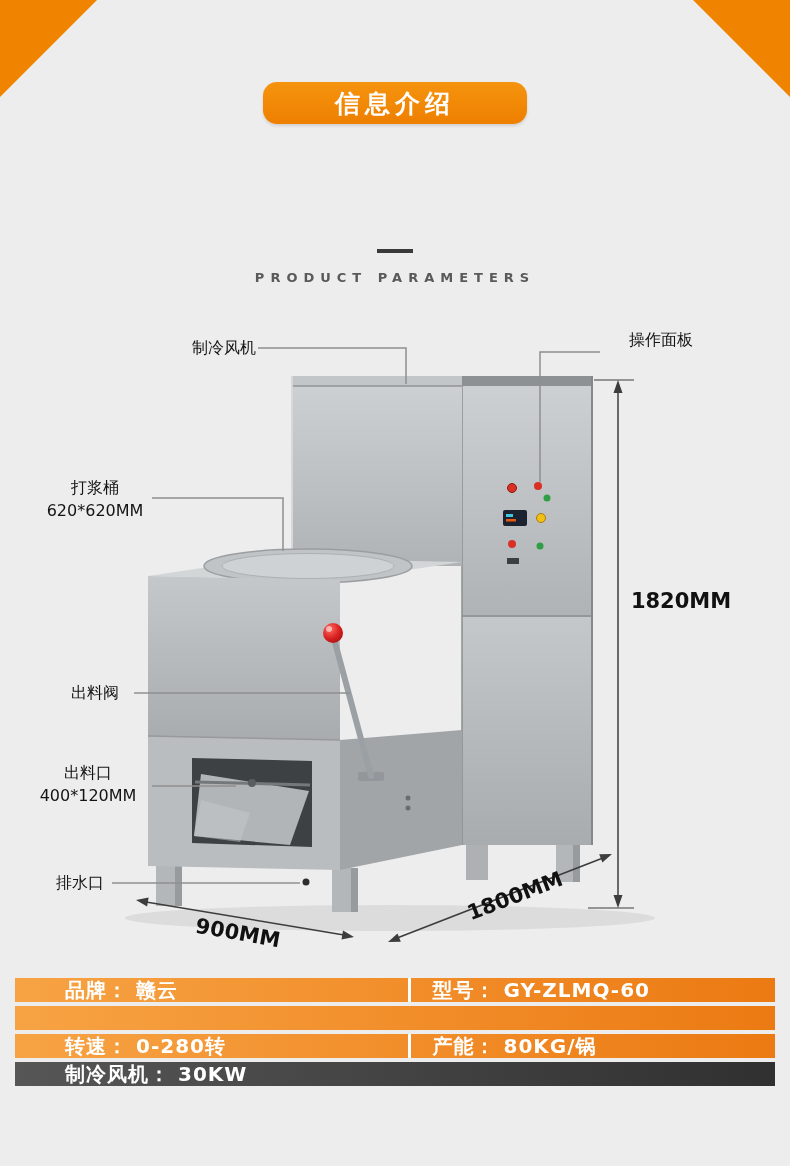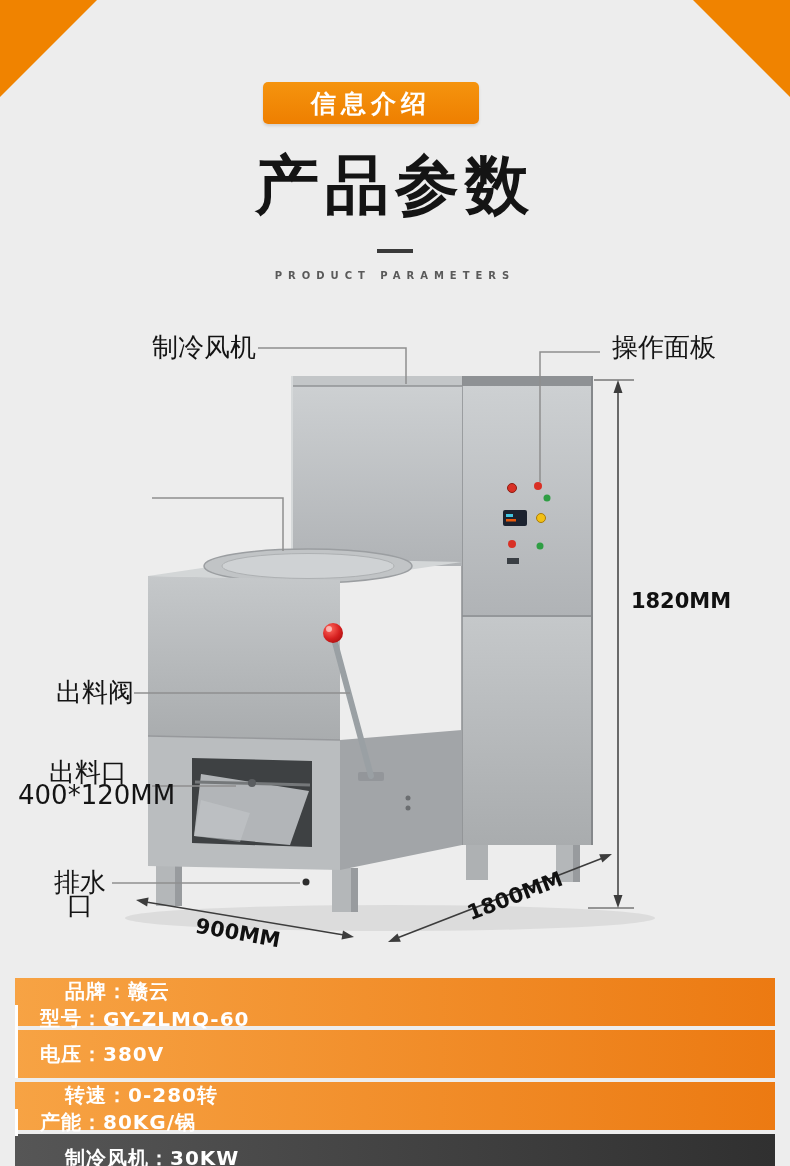--- a/index.html
+++ b/index.html
@@ -10,77 +10,76 @@
   }
   .page{position:relative;width:790px;height:1166px;background:#ededed;overflow:hidden}
 
   
   .corner{position:absolute;top:0;width:0;height:0}
   .corner-tl{left:0;border-top:97px solid #f08300;border-right:97px solid transparent}
   .corner-tr{right:0;border-top:97px solid #f08300;border-left:97px solid transparent}
 
   
   .ribbon{
-    position:absolute;left:263px;top:82px;width:216px;height:42px;
+    position:absolute;left:263px;top:82px;width:264px;height:42px;
     background:linear-gradient(180deg,#f5940e,#ee7f00);
-    border-radius:5px;display:flex;align-items:center;justify-content:center;
+    border-radius:14px;display:flex;align-items:center;justify-content:center;
     color:#fff;font-size:25px;font-weight:700;letter-spacing:5px;
     box-shadow:0 2px 3px rgba(0,0,0,0.12);
   }
   .page-title{
     position:absolute;left:0;top:142px;width:790px;text-align:center;
     font-size:64px;font-weight:900;letter-spacing:6px;color:#141414;
   }
   .title-dash{position:absolute;left:377px;top:249px;width:36px;height:4px;background:#3a3a3a}
   .subtitle{
     position:absolute;left:0;top:270px;width:790px;text-align:center;
-    font-size:10px;font-weight:600;letter-spacing:6px;color:#5a5a5a;
+    font-size:13px;font-weight:600;letter-spacing:6px;color:#5a5a5a;
   }
 
   
   .diagram-svg{position:absolute;left:0;top:330px}
   .callout{
-    position:absolute;color:#141414;font-size:26px;line-height:23px;
+    position:absolute;color:#141414;font-size:16px;line-height:23px;
     text-align:center;font-weight:400;
   }
   .dim-label{position:absolute;color:#111;font-size:21px;font-weight:700;text-align:center}
   #lbl-cooling{left:150px;top:336px;width:106px;text-align:right}
-  #lbl-panel{left:606px;top:336px;width:110px;text-align:right}
+  #lbl-panel{left:606px;top:328px;width:110px;text-align:center}
   #lbl-barrel{left:25px;top:476px;width:140px}
   #lbl-valve{left:53px;top:681px;width:84px}
   #lbl-outlet{left:18px;top:761px;width:140px}
   #lbl-drain{left:42px;top:871px;width:76px}
   #dim-height{left:626px;top:589px;width:110px;text-align:center}
   #dim-depth{left:447px;top:884px;width:136px;transform:rotate(-21deg)}
   #dim-width{left:186px;top:921px;width:104px;transform:rotate(10deg)}
 
   
   .spec-table{position:absolute;left:15px;top:978px;width:760px}
   .spec-row{
-    display:flex;height:48px;margin-bottom:4px;
+    display:flex;height:24px;margin-bottom:4px;
     background:linear-gradient(90deg,#f7a344,#ec7a12);
-    color:#fff;font-weight:700;font-size:20px;letter-spacing:1px;flex-direction:column;
+    color:#fff;font-weight:700;font-size:20px;letter-spacing:1px;
   }
   .spec-row-dark{background:linear-gradient(90deg,#565656,#303030)}
   .spec-cell{flex:1;display:flex;align-items:center;padding-left:50px;white-space:nowrap}
   .spec-cell-right{border-left:3px solid #fff;padding-left:22px}
-  .spec-value{}
+  .spec-value{margin-left:8px}
 </style>
 </head>
 <body>
 
 <div class="page">
 
   <div class="corner corner-tl"></div>
   <div class="corner corner-tr"></div>
 
   <div class="ribbon">
     <span>信息介绍</span>
   </div>
-  <div class="page-title">产品参数</div>
   <div class="title-dash"></div>
   <div class="subtitle">PRODUCT PARAMETERS</div>
 
   <svg class="diagram-svg" width="790" height="625" viewBox="0 0 790 625">
     <defs>
       <linearGradient id="gFront" x1="0" y1="0" x2="0" y2="1">
         <stop offset="0" stop-color="#cdd0d2"></stop>
           <stop offset="1" stop-color="#b0b3b6"></stop>
       </linearGradient>
       <linearGradient id="gFront2" x1="0" y1="0" x2="0" y2="1">
@@ -181,20 +180,24 @@
       <polygon points="612,524 602.4,532.6 599.2,524.2" stroke="none"></polygon>
     </g>
   </svg>
 
   <div class="callout" id="lbl-cooling">
     <span>制冷风机</span>
   </div>
   <div class="callout" id="lbl-panel">
     <span>操作面板</span>
   </div>
+  <div class="callout" id="lbl-barrel">
+    <div>打浆桶</div>
+    <div>620*620MM</div>
+  </div>
   <div class="callout" id="lbl-valve">
     <span>出料阀</span>
   </div>
   <div class="callout" id="lbl-outlet">
     <div>出料口</div>
     <div>400*120MM</div>
   </div>
   <div class="callout" id="lbl-drain">
     <span>排水口</span>
   </div>
@@ -208,24 +211,20 @@
       <div class="spec-cell">
         <span class="spec-label">品牌：</span>
         <span class="spec-value">赣云</span>
       </div>
       <div class="spec-cell spec-cell-right">
         <span class="spec-label">型号：</span>
         <span class="spec-value">GY-ZLMQ-60</span>
       </div>
     </div>
     <div class="spec-row">
-      <div class="spec-cell spec-cell-right">
-        <span class="spec-label">电压：</span>
-        <span class="spec-value">380V</span>
-      </div>
     </div>
     <div class="spec-row">
       <div class="spec-cell">
         <span class="spec-label">转速：</span>
         <span class="spec-value">0-280转</span>
       </div>
       <div class="spec-cell spec-cell-right">
         <span class="spec-label">产能：</span>
         <span class="spec-value">80KG/锅</span>
       </div>

